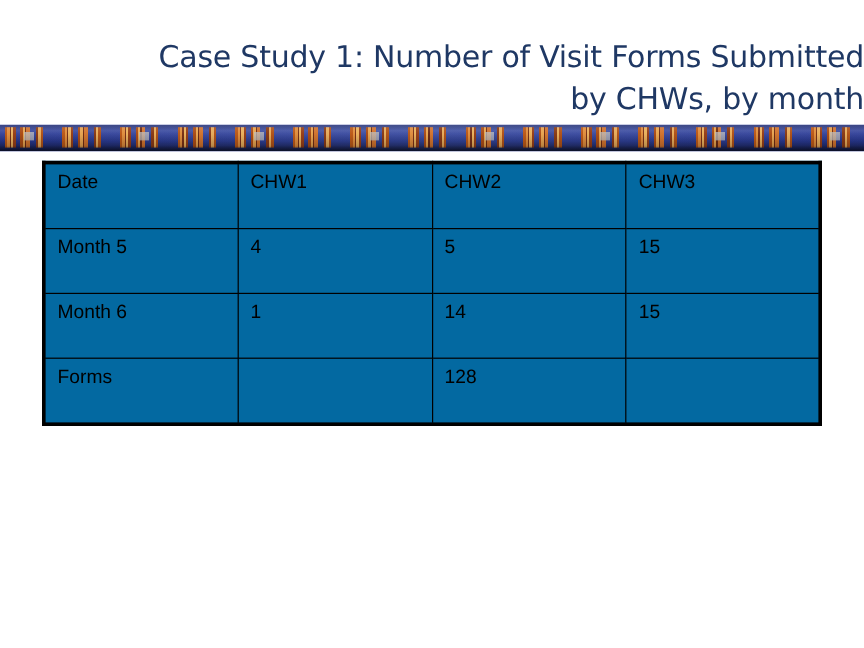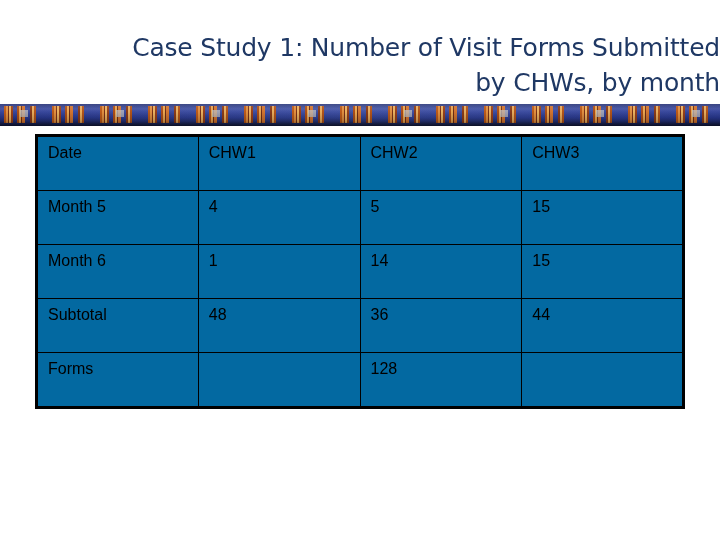--- a/index.html
+++ b/index.html
@@ -161,25 +161,19 @@
       <td>5</td>
       <td>15</td>
     </tr>
     <tr>
       <td>Month 6</td>
       <td>1</td>
       <td>14</td>
       <td>15</td>
     </tr>
     <tr>
-      <td>Subtotal</td>
-      <td>48</td>
-      <td>36</td>
-      <td>44</td>
-    </tr>
-    <tr>
       <td>Forms</td>
       <td></td>
       <td>128</td>
       <td></td>
     </tr>
   </tbody>
 </table>
 
 </body></html>

